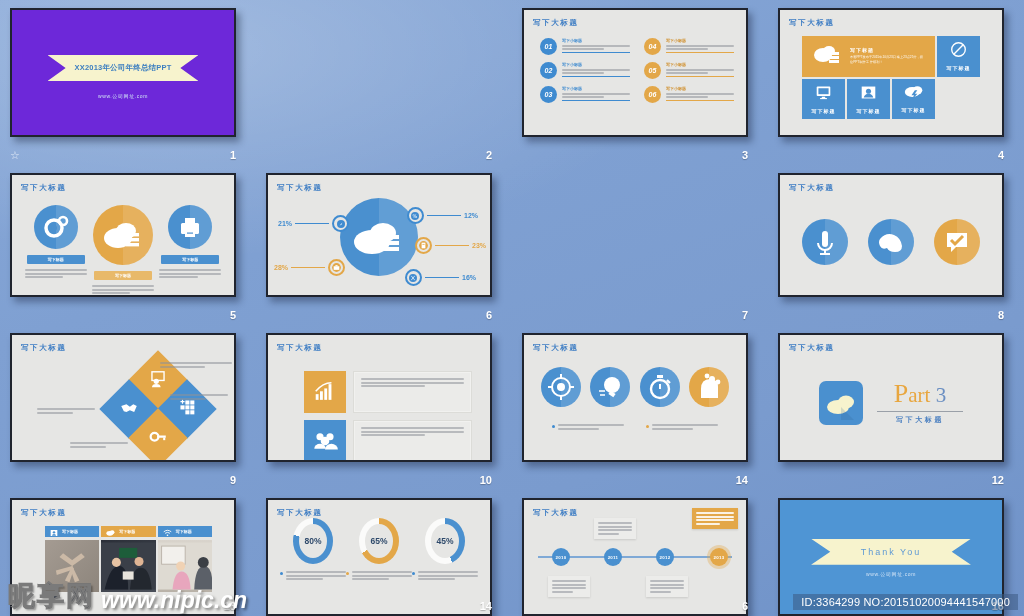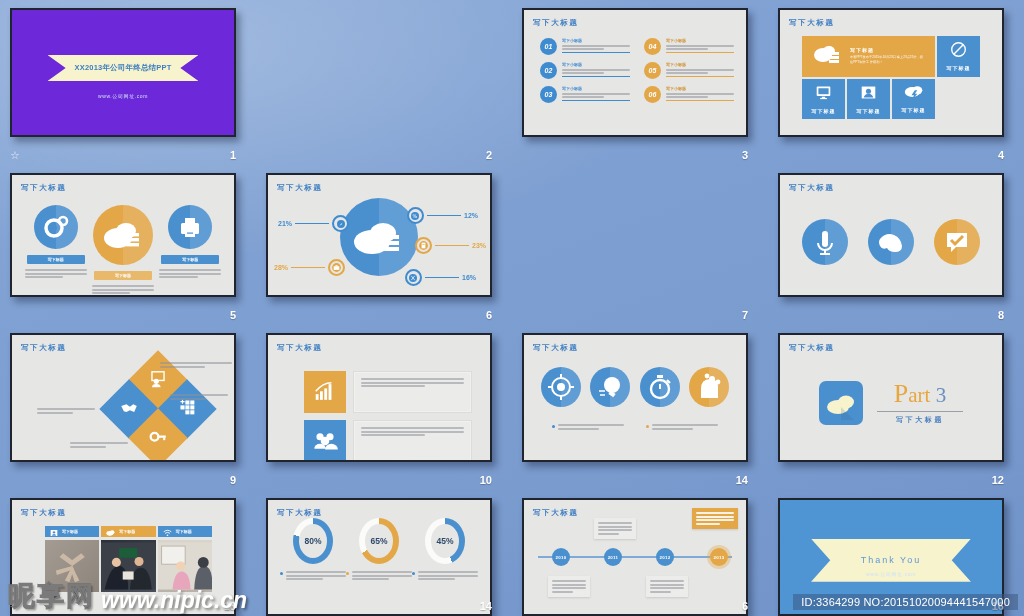--- a/index.html
+++ b/index.html
@@ -125,21 +125,21 @@
   .donut{width:40px;height:46px;border-radius:50%;display:flex;align-items:center;justify-content:center;position:relative;}
   .donut .val{font-size:8.5px;font-weight:bold;color:#2f4a6b;position:relative;z-index:2;}
 
   
   .tl{position:absolute;left:14px;right:14px;top:56px;height:2px;background:#7fa9d6;}
   .tlnode{position:absolute;top:-8px;width:18px;height:18px;border-radius:50%;display:flex;align-items:center;justify-content:center;color:#fff;font-size:4.4px;font-weight:bold;letter-spacing:.3px;}
   .bub{position:absolute;background:#ececea;padding:3px 4px;width:42px;box-shadow:0 1px 2px rgba(0,0,0,.13);}
 
   
   .s16{background:#4f95d4;}
-  .thanks{position:absolute;left:14%;top:34%;width:72%;height:43px;background:#f7f3cd;
+  .thanks{position:absolute;left:14%;top:34%;width:72%;height:26px;background:#f7f3cd;
     clip-path:polygon(0 0,100% 0,88% 50%,100% 100%,0 100%,12% 50%);
     display:flex;align-items:center;justify-content:center;}
   .thanks span{font-size:9px;color:#5f9ad4;letter-spacing:2px;}
 
   
   #wm{position:absolute;left:8px;bottom:2px;display:flex;align-items:flex-end;gap:6px;z-index:40;pointer-events:none;}
   #wm .cn{font-size:27px;font-weight:bold;color:#0f172a;letter-spacing:2px;
     -webkit-text-stroke:1px #7a7a7a; text-shadow:2px 2px 2px rgba(0,0,0,.35); font-family:"DejaVu Sans", sans-serif;}
   #wm .en{font-size:23px;font-style:italic;font-weight:bold;color:#fff;text-shadow:2px 2px 3px rgba(0,0,0,.45);}
   #idbar{position:absolute;right:6px;bottom:6px;background:rgba(60,90,130,.55);color:#fff;

